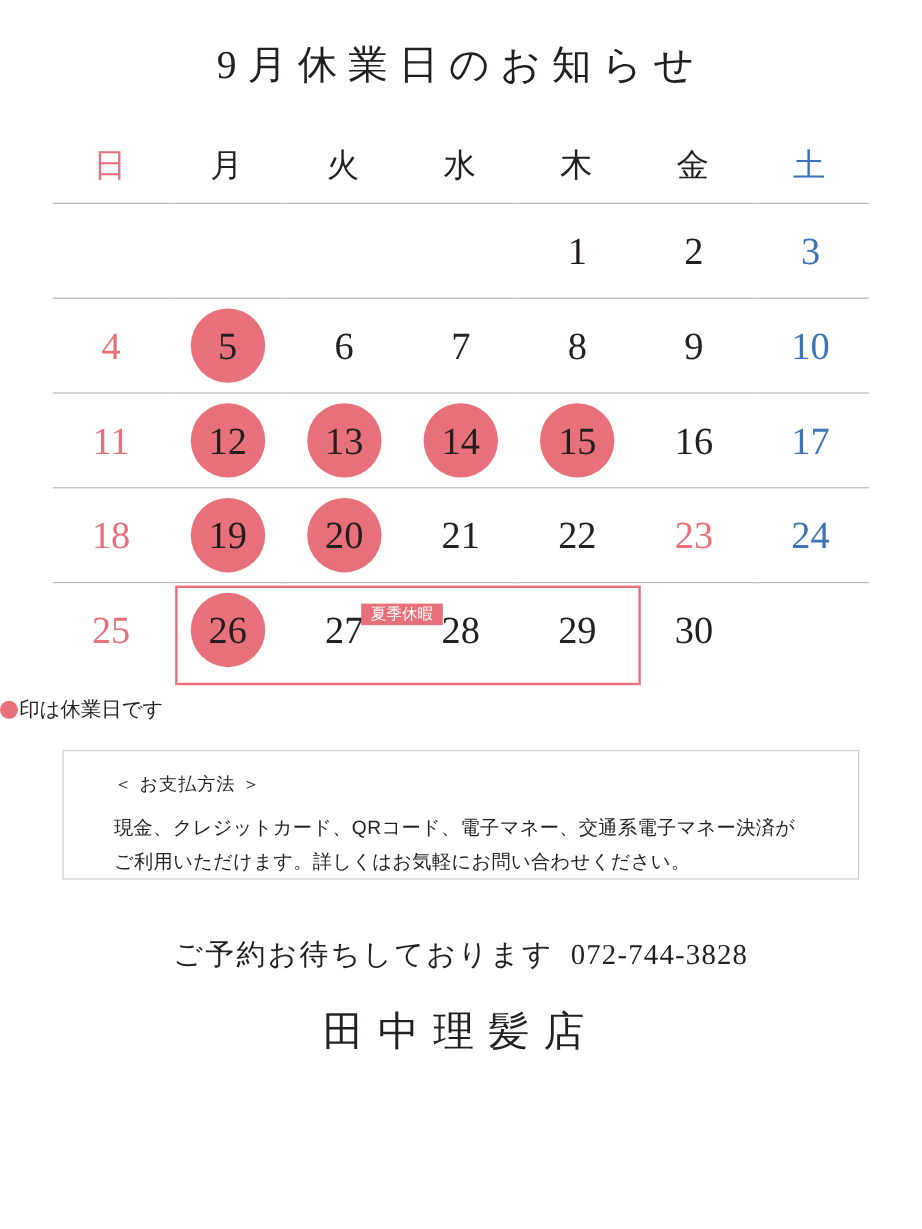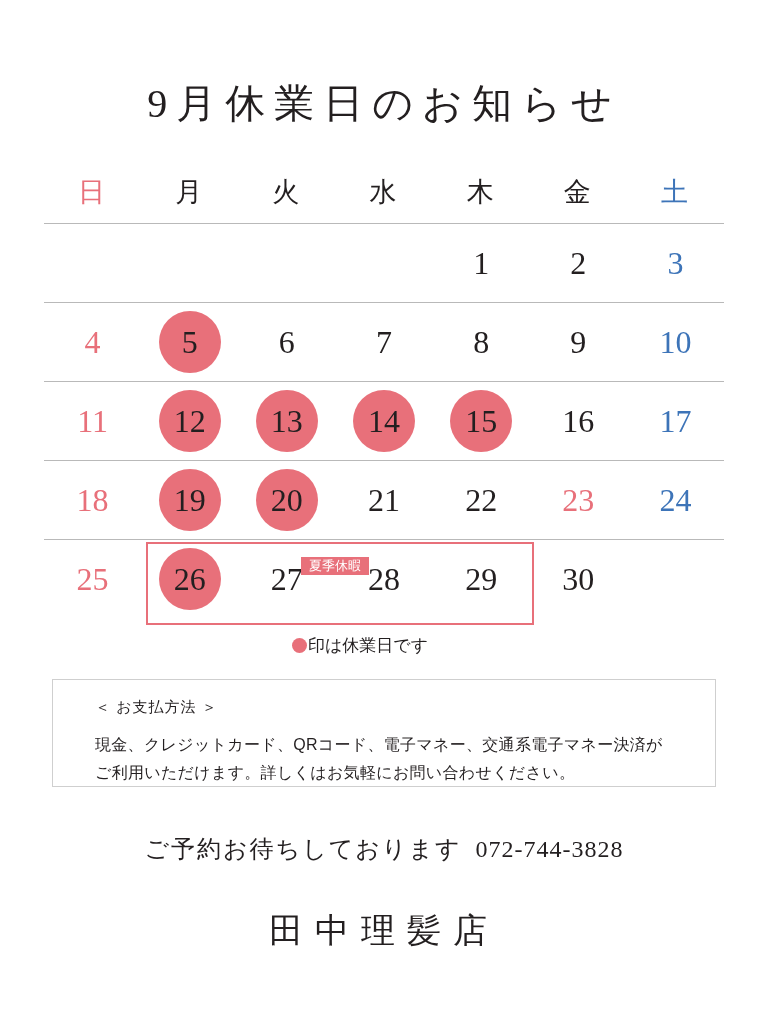--- a/index.html
+++ b/index.html
@@ -18,23 +18,23 @@
   .page {
     width: 768px;
     height: 1024px;
     position: relative;
     box-sizing: border-box;
   }
 
   
   .title {
     text-align: center;
-    font-size: 40px;
+    font-size: 33px;
     letter-spacing: 9px;
-    padding-top: 76px;
+    padding-top: 32px;
     color: #231f20;
     font-family: "Liberation Serif", serif;
     font-weight: 400;
   }
 
   
   .calendar {
     margin: 30px 44px 0 44px;
     width: 680px;
     border-collapse: collapse;
@@ -108,21 +108,21 @@
     font-size: 13px;
     font-family: "Liberation Sans", sans-serif;
     padding: 2px 8px 3px 8px;
     line-height: 1;
     white-space: nowrap;
     z-index: 4;
   }
 
   
   .legend {
-    text-align: center;
+    text-align: left;
     margin: 16px 48px 0 0;
     font-size: 17px;
     font-family: "Liberation Sans", sans-serif;
     color: #231f20;
   }
   .legend-dot {
     display: inline-block;
     width: 15px;
     height: 15px;
     border-radius: 50%;
@@ -163,21 +163,21 @@
     color: #231f20;
   }
   .reserve .tel {
     margin-left: 14px;
     letter-spacing: 1px;
   }
   .shop {
     text-align: center;
     font-size: 34px;
     letter-spacing: 12px;
-    margin-top: 43px;
+    margin-top: 26px;
     color: #231f20;
   }
 </style>
 </head>
 <body>
 
 <div class="page">
 
   <div class="title">9月休業日のお知らせ</div>
 

